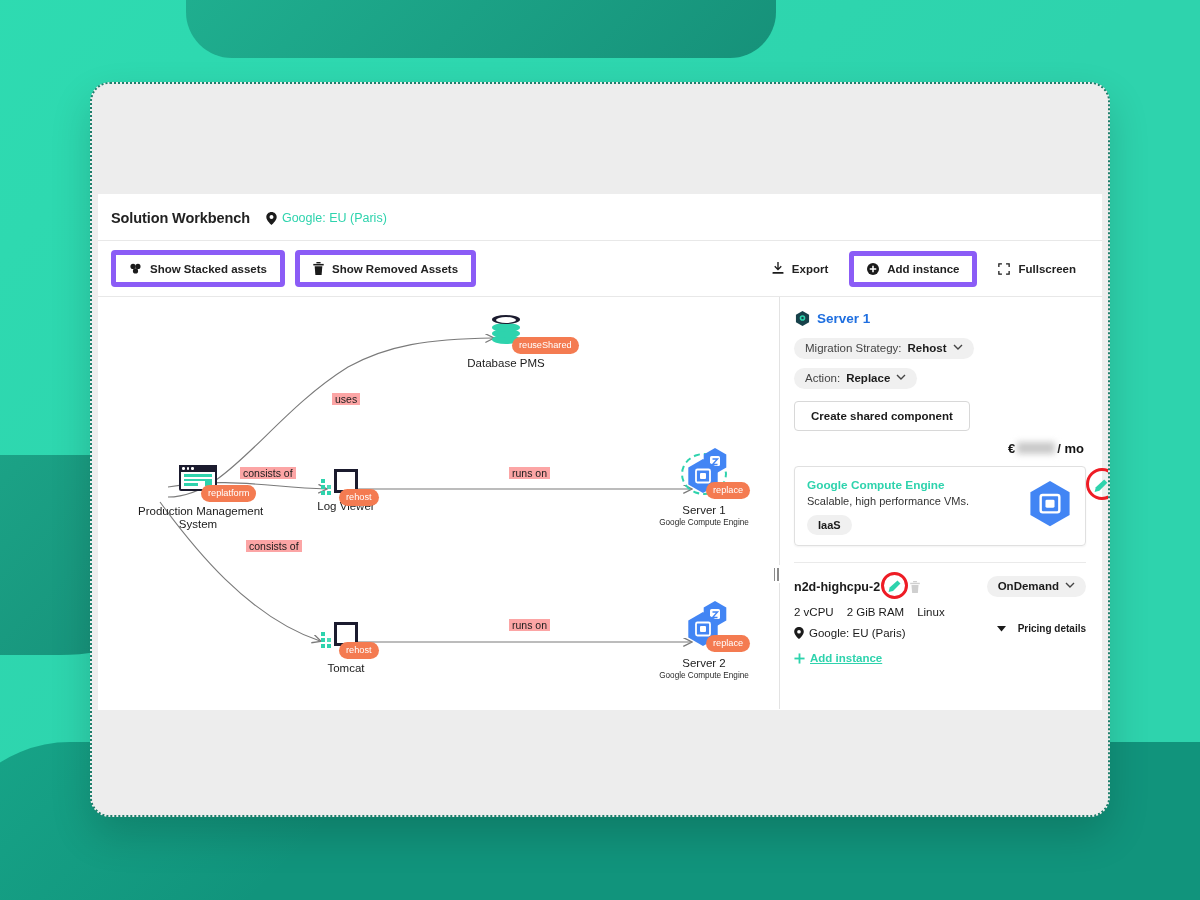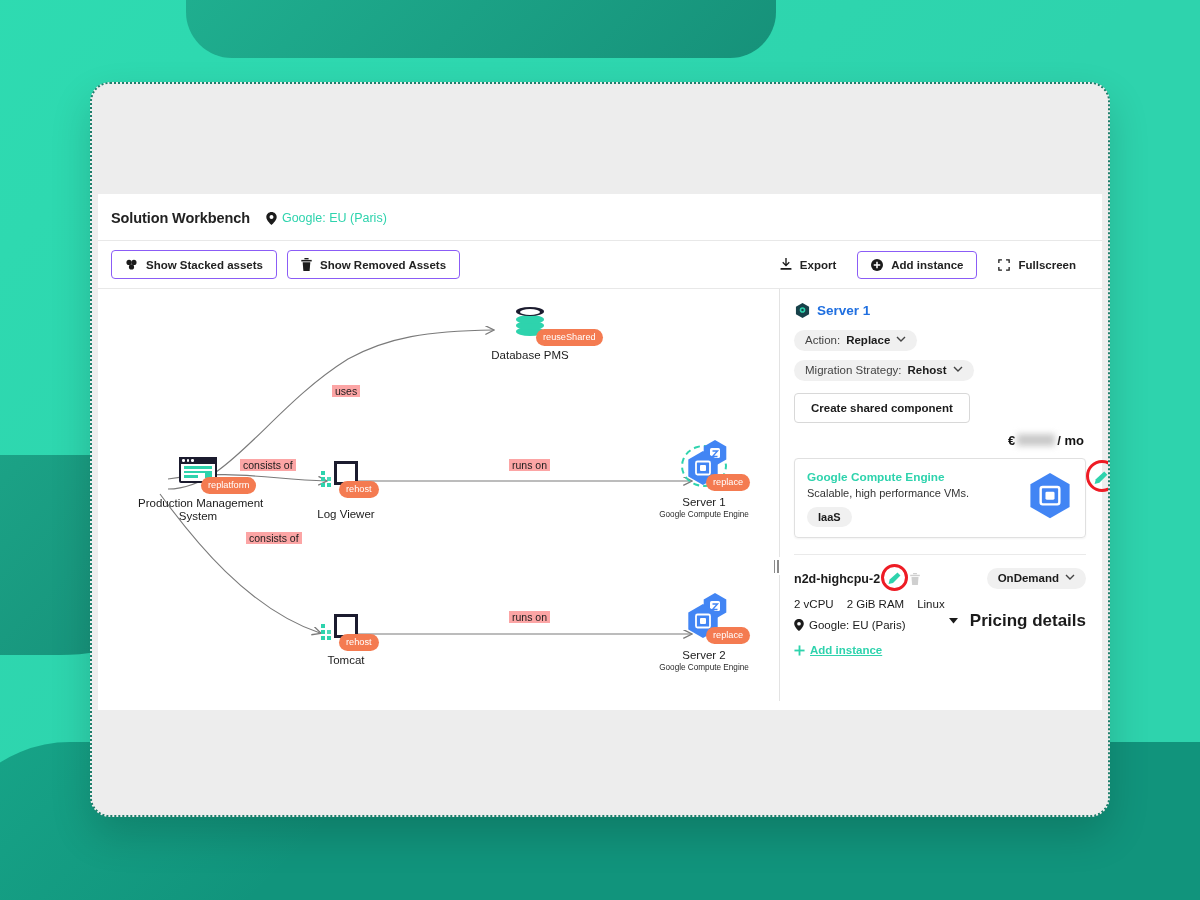--- a/index.html
+++ b/index.html
@@ -57,21 +57,21 @@
 
   
   .toolbar {
     border-top:1px solid #e8e8e8; border-bottom:1px solid #e8e8e8;
     display:flex; align-items:center; padding:9px 15px 9px 13px; gap:10px;
     min-height:46px;
   }
   .tb-spacer { flex:1; }
   .btn {
     display:inline-flex; align-items:center; gap:8px;
-    border:1px solid #8b5cf6; background:#fff; border-radius:4px;
+    border:5px solid #8b5cf6; background:#fff; border-radius:4px;
     font-size:11.5px; font-weight:700; color:#222;
     padding:7px 13px; cursor:pointer; white-space:nowrap;
   }
   .btn.plain { border:none; background:transparent; padding:7px 11px; }
   .ic { display:inline-block; line-height:0; }
 
   
   .split { display:flex; height:calc(100% - 46px - 58px); }
   .canvas {
     position:relative; flex:1 1 auto; background:#fff;
@@ -166,21 +166,21 @@
   }
   .svc-logo { margin-left:auto; }
   .divider-line { border-top:1px solid #eaeaea; margin:16px 0 13px; }
 
   .inst-top { display:flex; align-items:center; }
   .inst-name { font-size:12.5px; font-weight:700; color:#1b1b1b; }
   .inst-specs { font-size:11.5px; color:#1b1b1b; margin-top:9px; display:flex; gap:13px; }
   .inst-loc { display:flex; align-items:center; gap:5px; font-size:11.5px; color:#1b1b1b; margin-top:9px; }
   .add-inst { display:flex; align-items:center; gap:5px; font-size:11.5px; font-weight:700; color:#2ed3ad; margin-top:13px; cursor:pointer; }
   .add-inst span.t { text-decoration:underline; }
-  .pricing-details { display:flex; align-items:center; gap:12px; font-size:17px; font-weight:700; color:#1b1b1b; cursor:pointer; }
+  .pricing-details { display:flex; align-items:center; gap:12px; font-size:10px; font-weight:700; color:#1b1b1b; cursor:pointer; }
 
   .edit-pencil { cursor:pointer; line-height:0; }
   .annot-circle {
     position:absolute; border:3px solid #ee1c25; border-radius:50%;
     pointer-events:none;
   }
   .spacer-flex { flex:1; }
 </style>
 </head>
 <body>
@@ -310,21 +310,21 @@
                     <div class="l" style="width:14px"></div>
                     <div class="sq"></div>
                   </div>
               </div>
               <div class="badge" style="left:22px; top:20px;">replatform</div>
             </div>
             <div class="node-label" style="margin-top:10px">Production Management</div>
             <div class="node-label">System</div>
           </div>
 
-          <div class="node" style="left:382px; top:18px; width:100px;">
+          <div class="node" style="left:358px; top:18px; width:100px;">
             <div class="glyph">
               <div class="g-db">
                 <div class="disk c3"></div>
                   <div class="disk c2"></div>
                   <div class="disk c1"></div>
                 <div class="disk top"></div>
                   <div class="inner"></div>
               </div>
               <div class="badge" style="left:20px; top:22px;">reuseShared</div>
             </div>
@@ -336,21 +336,21 @@
               <div class="g-square"></div>
               <div class="g-pix">
                 <i style="left:0;top:0"></i>
                   <i style="left:0;top:6px"></i>
                   <i style="left:0;top:12px"></i>
                 <i style="left:6px;top:12px"></i>
                   <i style="left:6px;top:6px;opacity:.85"></i>
               </div>
               <div class="badge" style="left:5px; top:20px;">rehost</div>
             </div>
-            <div class="node-label" style="margin-top:19px">Log Viewer</div>
+            <div class="node-label" style="margin-top:3px">Log Viewer</div>
           </div>
 
           <div class="node" style="left:203px; top:325px; width:90px;">
             <div class="glyph">
               <div class="g-square"></div>
               <div class="g-pix">
                 <i style="left:0;top:0"></i>
                   <i style="left:0;top:6px"></i>
                   <i style="left:0;top:12px"></i>
                 <i style="left:6px;top:12px"></i>
@@ -422,34 +422,34 @@
                 <path d="M8 0l7 4v8l-7 4-7-4V4z" fill="#17414a"></path>
                 <circle cx="8" cy="7.4" r="3" fill="#2ed3ad"></circle>
                 <circle cx="8" cy="7.4" r="1.3" fill="#17414a"></circle>
               </svg>
           </span>
           <span class="p-title">Server 1</span>
         </div>
 
         <div class="p-row">
           <div class="pill">
-            <span>Action:</span>
-            <b>Replace</b>
+            <span>Migration Strategy:</span>
+            <b>Rehost</b>
             <span class="caret">
               <svg width="10" height="7" viewBox="0 0 10 7">
                   <path d="M1 1l4 4 4-4" stroke="#444" stroke-width="1.4" fill="none"></path>
                 </svg>
             </span>
           </div>
         </div>
 
         <div class="p-row">
           <div class="pill">
-            <span>Migration Strategy:</span>
-            <b>Rehost</b>
+            <span>Action:</span>
+            <b>Replace</b>
             <span class="caret">
               <svg width="10" height="7" viewBox="0 0 10 7">
                   <path d="M1 1l4 4 4-4" stroke="#444" stroke-width="1.4" fill="none"></path>
                 </svg>
             </span>
           </div>
         </div>
 
         <button class="ghost-btn">Create shared component</button>
 

